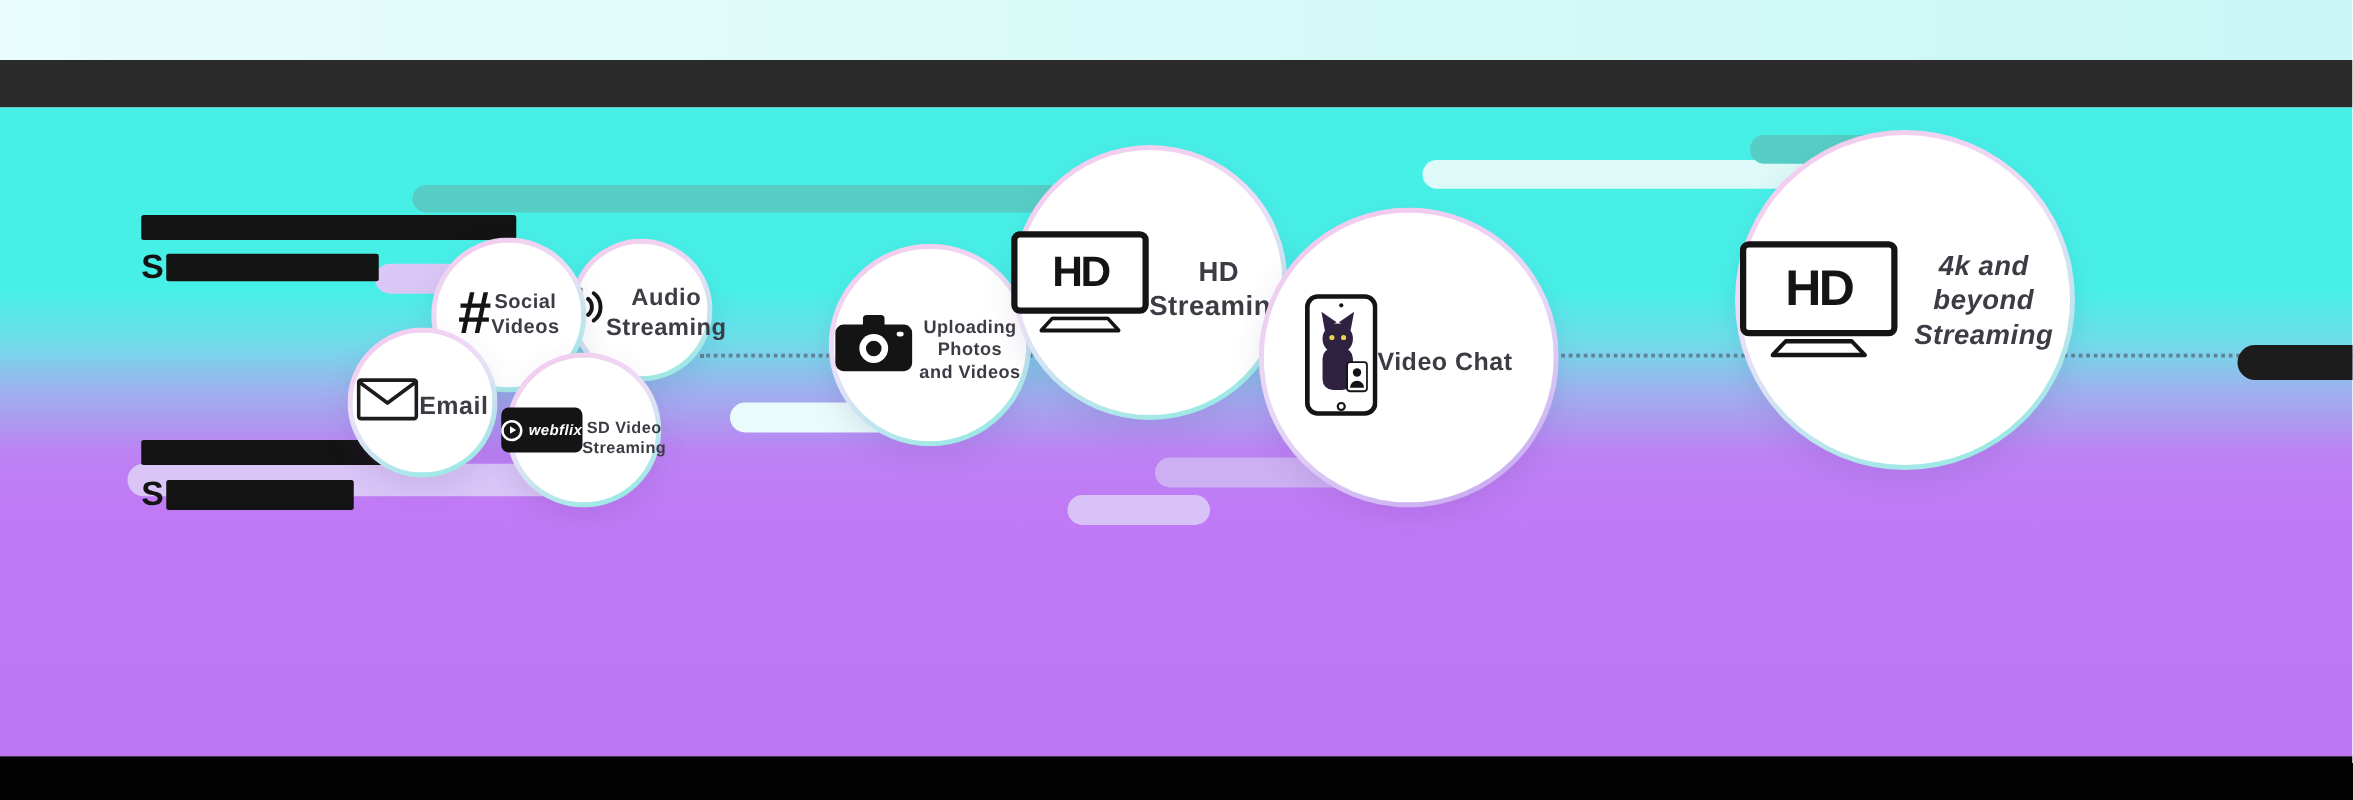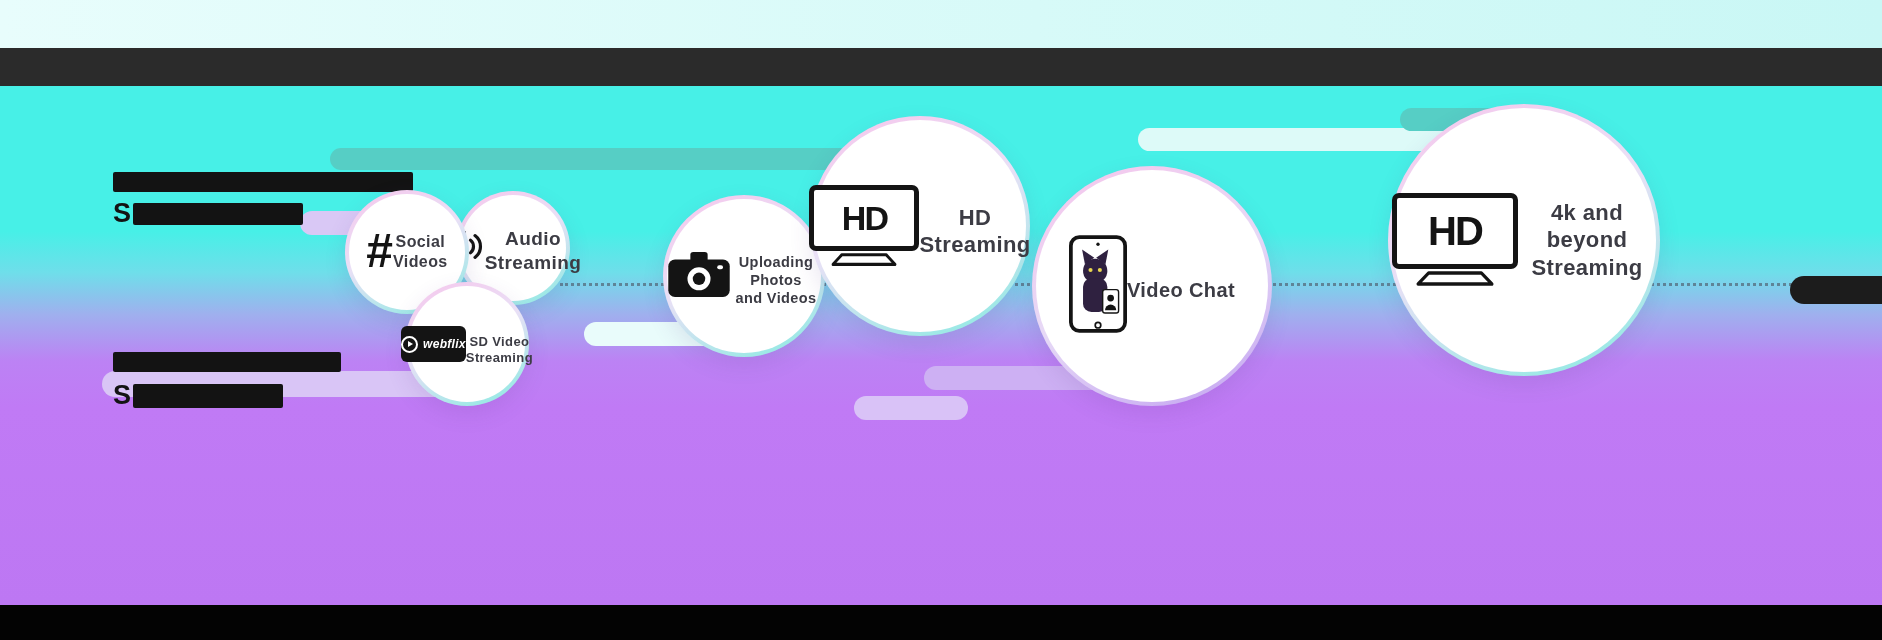--- a/index.html
+++ b/index.html
@@ -58,24 +58,24 @@
   .b-social{left:345px;top:190px;width:116px;height:116px;z-index:5;}
   .b-social .label{font-size:16px;margin-top:0px;}
   .b-audio{left:456px;top:191px;width:106px;height:106px;z-index:4;}
   .b-audio .label{font-size:19px;margin-top:5px;}
   .b-sd{left:405px;top:282px;width:116px;height:116px;z-index:6;}
   .b-sd .label{font-size:13px;font-weight:700;margin-top:12px;}
   .b-upload{left:663px;top:195px;width:154px;height:154px;z-index:5;}
   .b-upload .label{font-size:14.5px;font-weight:700;margin-top:8px;}
   .b-hd{left:810px;top:116px;width:212px;height:212px;z-index:5;}
   .b-hd .label{font-size:22px;margin-top:10px;}
-  .b-vchat{left:1032px;top:166px;width:232px;height:232px;z-index:6;}
+  .b-vchat{left:1007px;top:166px;width:232px;height:232px;z-index:6;}
   .b-vchat .label{font-size:20px;margin-top:8px;}
   .b-4k{left:1388px;top:104px;width:264px;height:264px;z-index:5;}
-  .b-4k .label{font-size:22px;}
+  .b-4k .label{font-size:22px;font-style:italic;}
 
   
   .hashtag{font-size:48px;font-weight:800;color:#141414;line-height:1;margin-bottom:2px;}
 
   .webflix{background:#141414;border-radius:6px;width:74px;height:36px;
     display:flex;align-items:center;justify-content:center;gap:5px;font-style:italic;}
   .wf-play{width:13px;height:13px;border:2px solid #fff;border-radius:50%;
     display:flex;align-items:center;justify-content:center;flex:none;}
   .wf-tri{width:0;height:0;border-left:5px solid #fff;border-top:3.5px solid transparent;
     border-bottom:3.5px solid transparent;margin-left:1px;}
@@ -128,20 +128,29 @@
   <div class="redact-group rg2">
     <div class="redact-line">
       <span class="redact-bar l1"></span>
     </div>
     <div class="redact-line">
       <span class="redact-s">S</span>
       <span class="redact-bar l2"></span>
     </div>
   </div>
 
+  <div class="bubble b-email">
+    <span>
+      <svg width="50" height="35" viewBox="0 0 52 36">
+        <rect x="2" y="2" width="48" height="32" rx="2" fill="none" stroke="#1c1c1c" stroke-width="3"></rect>
+        <path d="M3 4 L26 21 L49 4" fill="none" stroke="#1c1c1c" stroke-width="3" stroke-linecap="round" stroke-linejoin="round"></path>
+      </svg>
+    </span>
+    <div class="label">Email</div>
+  </div>
 
   <div class="bubble b-social">
     <div class="hashtag">#</div>
     <div class="label">Social
 Videos</div>
   </div>
 
   <div class="bubble b-audio">
     <span>
       <svg width="40" height="37" viewBox="0 0 44 40">

